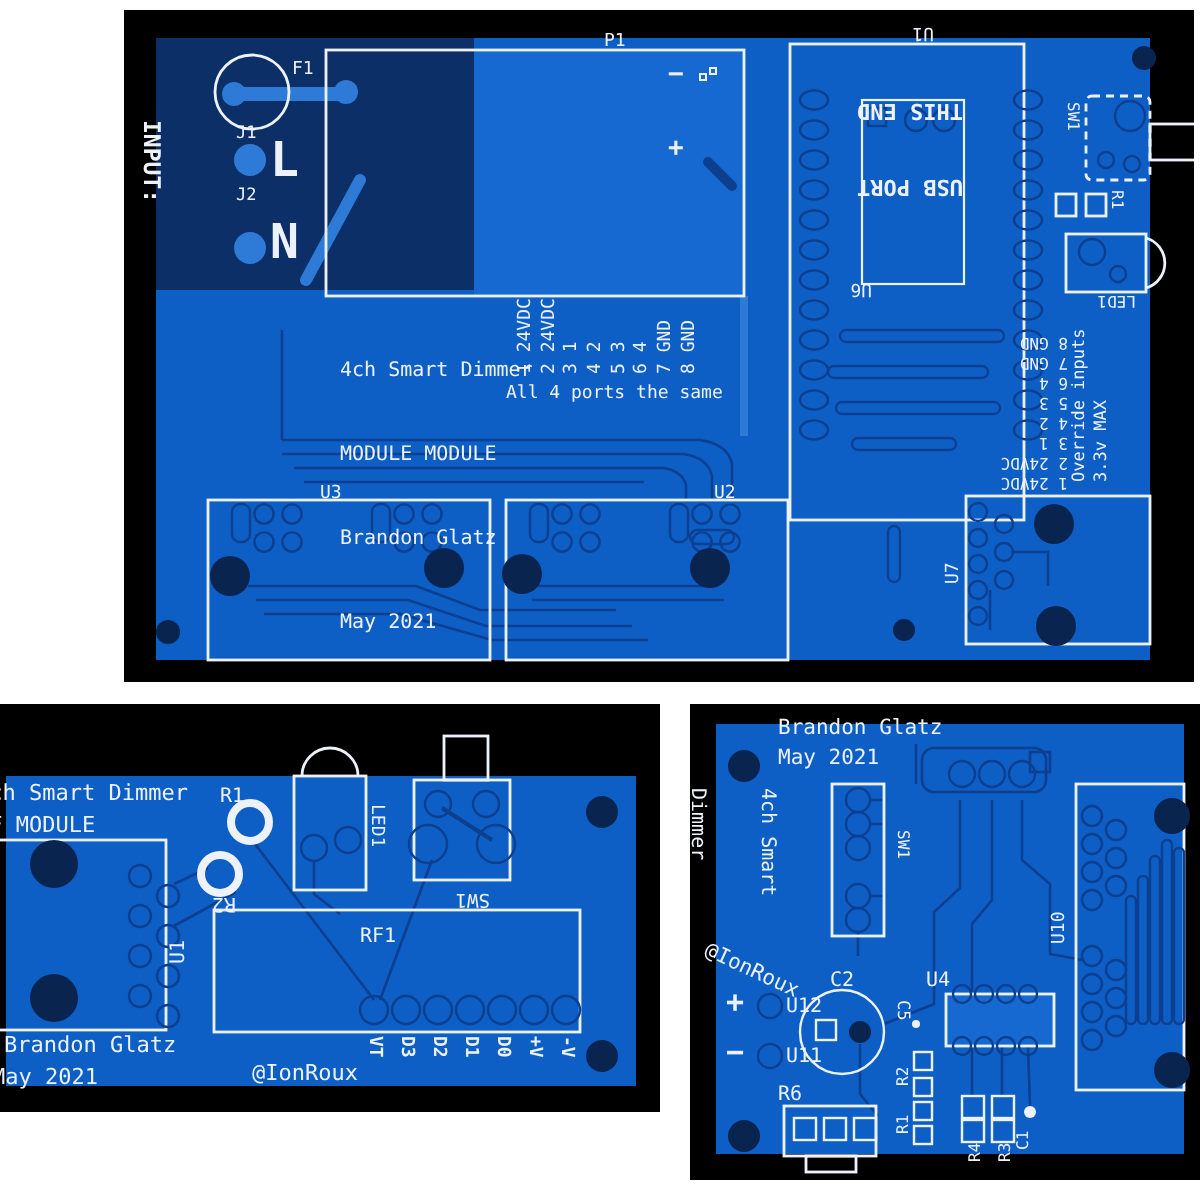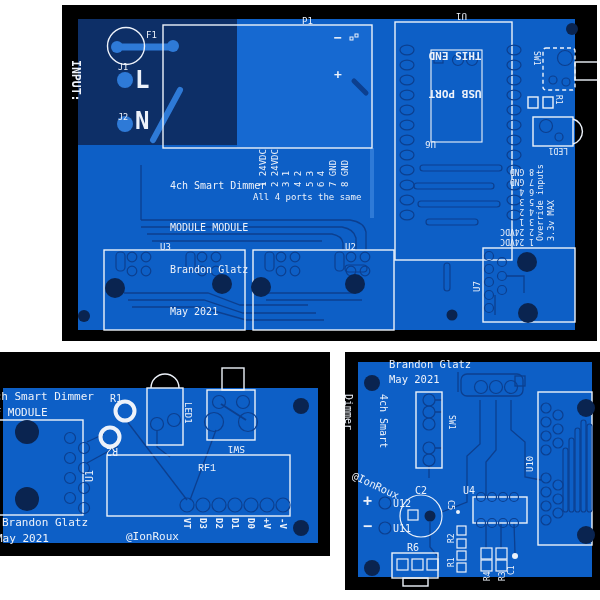--- a/index.html
+++ b/index.html
@@ -156,21 +156,21 @@
       </g>
     </svg>
 
     <div class="lbl r90" style="left:46px;top:55px;font-size:11.5px;line-height:13px;font-weight:bold;">
       <div>INPUT:</div>
       
     </div>
     <div class="lbl" style="left:84px;top:25px;">F1</div>
     <div class="lbl" style="left:56px;top:57px;font-size:8.5px;">J1</div>
     <div class="lbl big" style="left:73px;top:63px;">L</div>
-    <div class="lbl" style="left:56px;top:107px;font-size:8.5px;">J2</div>
+    <div class="lbl" style="left:56px;top:88px;font-size:8.5px;">J2</div>
     <div class="lbl big" style="left:73px;top:104px;">N</div>
     <div class="lbl" style="left:240px;top:11px;">P1</div>
     <div class="lbl sym" style="left:272px;top:26px;">−</div>
     <div class="lbl sym" style="left:272px;top:63px;">+</div>
 
     <div class="lbl t10" style="left:108px;top:146px;">
       <div>4ch Smart Dimmer</div>
       <div>MODULE MODULE</div>
       <div>Brandon Glatz</div>
       <div>May 2021</div>
@@ -203,21 +203,21 @@
     <div class="lbl r180 t8" style="left:412px;top:182px;width:60px;">6 4</div>
     <div class="lbl r180 t8" style="left:412px;top:192px;width:60px;">5 3</div>
     <div class="lbl r180 t8" style="left:412px;top:202px;width:60px;">4 2</div>
     <div class="lbl r180 t8" style="left:412px;top:212px;width:60px;">3 1</div>
     <div class="lbl r180 t8" style="left:412px;top:222px;width:60px;">2 24VDC</div>
     <div class="lbl r180 t8" style="left:412px;top:232px;width:60px;">1 24VDC</div>
     <div class="lbl r270 t85" style="left:483px;top:227px;">Override inputs</div>
     <div class="lbl r270 t85" style="left:494px;top:227px;">3.3v MAX</div>
 
     <div class="lbl" style="left:98px;top:237px;">U3</div>
-    <div class="lbl" style="left:245px;top:237px;padding-left:38px;">U2</div>
+    <div class="lbl" style="left:257px;top:237px;padding-left:38px;">U2</div>
     <div class="lbl r270" style="left:420px;top:277px;">U7</div>
   </div>
 
   <div class="board-img" style="left:0px;top:352px;width:330px;height:204px;">
     <svg width="330" height="204" viewBox="0 0 330 204">
       <rect x="3" y="36" width="315" height="155" fill="#0d5fc6"></rect>
       <g stroke="#0c3f8f" fill="none" stroke-width="1.3">
         <path d="M126,68 L187,148"></path>
         <path d="M216,78 L190,148"></path>
         <path d="M87,90 L104,82"></path>
@@ -266,21 +266,21 @@
       </g>
     </svg>
 
     <div class="lbl t11" style="left:-12px;top:38px;">4ch Smart Dimmer</div>
     <div class="lbl t11" style="left:-12px;top:54px;">RF MODULE</div>
     <div class="lbl t10" style="left:110px;top:40px;">R1</div>
     <div class="lbl r180 t10" style="left:102px;top:92px;width:16px;">R2</div>
     <div class="lbl r270 t10" style="left:97px;top:116px;">U1</div>
     <div class="lbl r90" style="left:193px;top:50px;">LED1</div>
     <div class="lbl r180" style="left:213px;top:92px;width:32px;font-size:9.5px;">SW1</div>
-    <div class="lbl t10" style="left:198px;top:110px;font-family:Liberation Mono, monospace;">RF1</div>
+    <div class="lbl t10" style="left:180px;top:110px;">RF1</div>
 
     <div class="lbl r90" style="left:192px;top:166px;font-weight:bold;">VT</div>
     <div class="lbl r90" style="left:208px;top:166px;font-weight:bold;">D3</div>
     <div class="lbl r90" style="left:224px;top:166px;font-weight:bold;">D2</div>
     <div class="lbl r90" style="left:240px;top:166px;font-weight:bold;">D1</div>
     <div class="lbl r90" style="left:256px;top:166px;font-weight:bold;">D0</div>
     <div class="lbl r90" style="left:272px;top:166px;font-weight:bold;">+V</div>
     <div class="lbl r90" style="left:288px;top:166px;font-weight:bold;">-V</div>
 
     <div class="lbl t11" style="left:2px;top:164px;">Brandon Glatz</div>
@@ -390,20 +390,20 @@
     <div class="lbl" style="left:10px;top:118px;font-size:10.5px;transform:rotate(25deg);transform-origin:0 0;">@IonRoux</div>
     <div class="lbl sym" style="left:18px;top:143px;font-size:15px;">+</div>
     <div class="lbl t10" style="left:48px;top:145px;">U12</div>
     <div class="lbl sym" style="left:18px;top:168px;font-size:15px;">−</div>
     <div class="lbl t10" style="left:48px;top:170px;">U11</div>
     <div class="lbl t10" style="left:70px;top:132px;">C2</div>
     <div class="lbl r90 t85" style="left:110px;top:148px;">C5</div>
     <div class="lbl t10" style="left:118px;top:132px;">U4</div>
     <div class="lbl r270 t8" style="left:111px;top:182px;">R2</div>
     <div class="lbl r270 t8" style="left:111px;top:206px;">R1</div>
-    <div class="lbl t10" style="left:44px;top:189px;margin-left:18px;">R6</div>
+    <div class="lbl t10" style="left:44px;top:189px;">R6</div>
     <div class="lbl r270 t8" style="left:147px;top:220px;">R4</div>
     <div class="lbl r270 t8" style="left:162px;top:220px;">R3</div>
     <div class="lbl r270 t8" style="left:171px;top:214px;">C1</div>
     <div class="lbl r270" style="left:190px;top:110px;">U10</div>
   </div>
 
 </div>
 
 </body></html>

